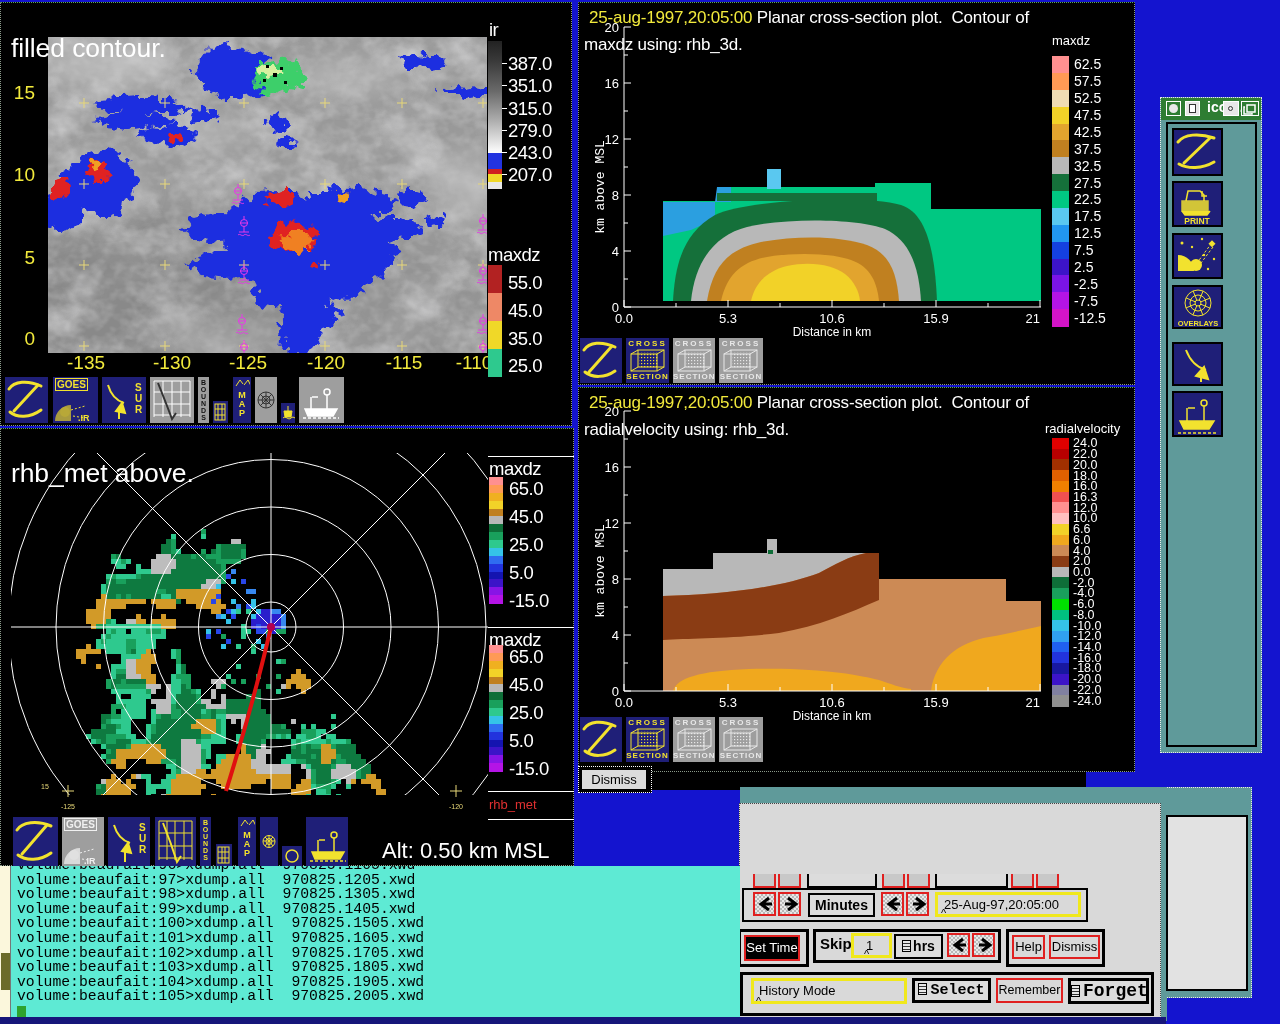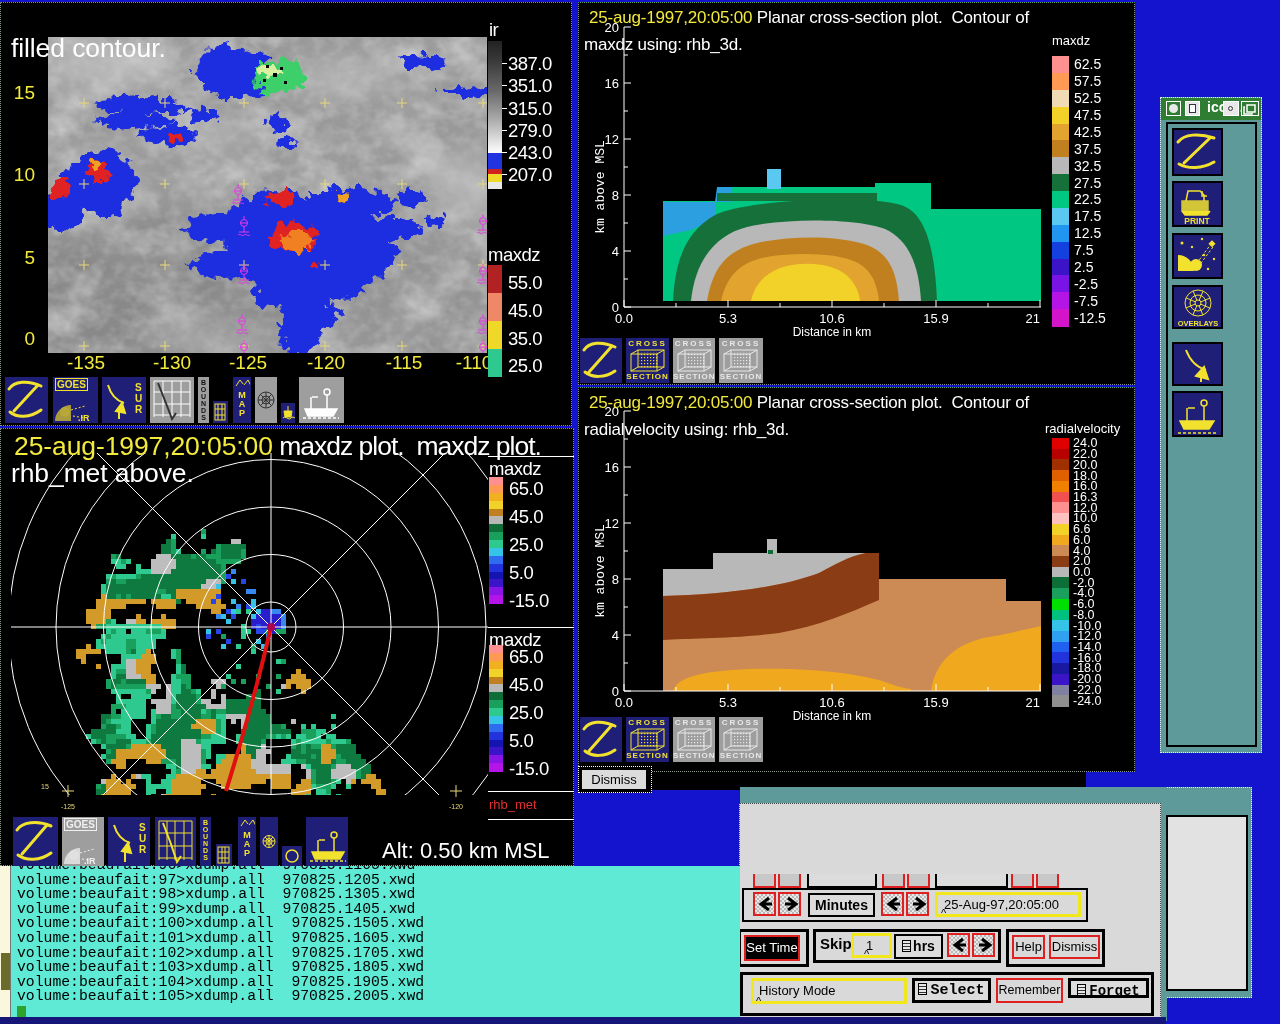--- a/index.html
+++ b/index.html
@@ -254,21 +254,20 @@
       <div class="gbtn" style="left:297px;top:373px;width:47px;height:48px"><svg width="45" height="46">
           <g stroke="#fff" fill="none" stroke-width="1.5">
             <path d="M6,32 h32 l-4,7 h-25 z" fill="#fff"></path>
             <path d="M12,32V20M13,20h6M28,32V18"></path>
             <circle cx="28" cy="15" r="3"></circle>
             <path d="M4,41 h36" stroke-dasharray="3,2"></path>
           </g>
         </svg></div>
     </div>
     <div class="win" style="left:0;top:428px;width:574px;height:438px">
-      <div class="ttl" style="left:13px;top:2px"><span class="yl">25-aug-1997,20:05:00</span><span style="letter-spacing:-1.0px"> maxdz plot.&nbsp; maxdz plot.</span></div>
       <div class="ttl" style="left:10px;top:29px">rhb_met above.</div>
       <svg class="abs" style="left:0;top:0" width="574" height="438">
         <defs>
           <clipPath id="rc">
             <rect x="10" y="24" width="477" height="342"></rect>
           </clipPath>
         </defs>
         <g clip-path="url(#rc)">
           <rect x="200" y="100" width="5" height="5" fill="#19a05c"></rect>
           <rect x="170" y="105" width="5" height="5" fill="#2ec98e"></rect>
@@ -1322,21 +1321,21 @@
       <div class="arr" style="left:232px;top:129px"><svg width="19" height="20">
           <path d="M8,4 L16,10 L8,16 M5,10 H16" stroke="#000" stroke-width="3" fill="none"></path>
         </svg></div>
       <div class="grp" style="left:266px;top:125px;width:99px;height:38px"></div>
       <div class="rbtn" style="left:272px;top:131px;width:33px;height:24px;font-size:13px;line-height:20px">Help</div>
       <div class="rbtn" style="left:309px;top:131px;width:51px;height:24px;font-size:13px;line-height:20px">Dismiss</div>
       <div class="grp" style="left:0px;top:168px;width:414px;height:44px"></div>
       <div class="fld" style="left:11px;top:174px;width:156px;height:26px;line-height:20px;padding-left:5px">History Mode<span style="position:absolute;left:2px;top:10px;font-size:11px">^</span></div>
       <div class="btn3" style="left:172px;top:174px;width:79px;height:25px;border-width:3px;font-size:15px;font-weight:bold;line-height:19px;font-family:'Liberation Mono',monospace"><span style="display:inline-block;width:9px;height:12px;border:1.5px solid #000;vertical-align:-1px;margin-right:3px;background:repeating-linear-gradient(180deg,#e8e8e8 0 2px,#333 2px 3px)"></span>Select</div>
       <div class="rbtn" style="left:256px;top:174px;width:67px;height:25px;font-size:12.5px;line-height:21px">Remember</div>
-      <div class="btn3" style="left:328px;top:174px;width:81px;height:20px;border-width:3px;font-size:14px;font-weight:bold;line-height:20px;font-family:'Liberation Mono',monospace"><span style="display:inline-block;width:9px;height:12px;border:1.5px solid #000;vertical-align:-1px;margin-right:3px;background:repeating-linear-gradient(180deg,#e8e8e8 0 2px,#333 2px 3px)"></span>Forget</div>
+      <div class="btn3" style="left:328px;top:174px;width:81px;height:26px;border-width:3px;font-size:18px;font-weight:bold;line-height:20px;font-family:'Liberation Mono',monospace"><span style="display:inline-block;width:9px;height:12px;border:1.5px solid #000;vertical-align:-1px;margin-right:3px;background:repeating-linear-gradient(180deg,#e8e8e8 0 2px,#333 2px 3px)"></span>Forget</div>
     </div>
     <div class="abs" style="left:0;top:866px;width:740px;height:158px;background:#5eead4;overflow:hidden">
       <pre class="mono" style="margin:0;position:absolute;left:17px;top:-8px;color:#000;font-size:14.75px;line-height:14.6px">volume:beaufait:96&gt;xdump.all  970825.1105.xwd
 volume:beaufait:97&gt;xdump.all  970825.1205.xwd
 volume:beaufait:98&gt;xdump.all  970825.1305.xwd
 volume:beaufait:99&gt;xdump.all  970825.1405.xwd
 volume:beaufait:100&gt;xdump.all  970825.1505.xwd
 volume:beaufait:101&gt;xdump.all  970825.1605.xwd
 volume:beaufait:102&gt;xdump.all  970825.1705.xwd
 volume:beaufait:103&gt;xdump.all  970825.1805.xwd

